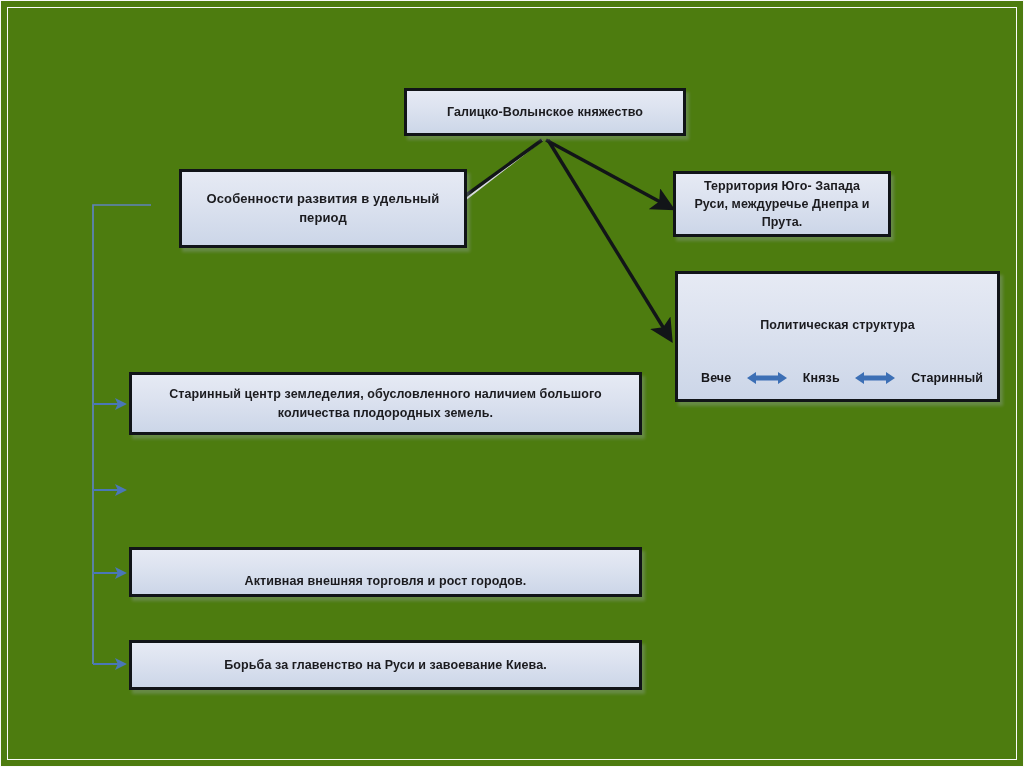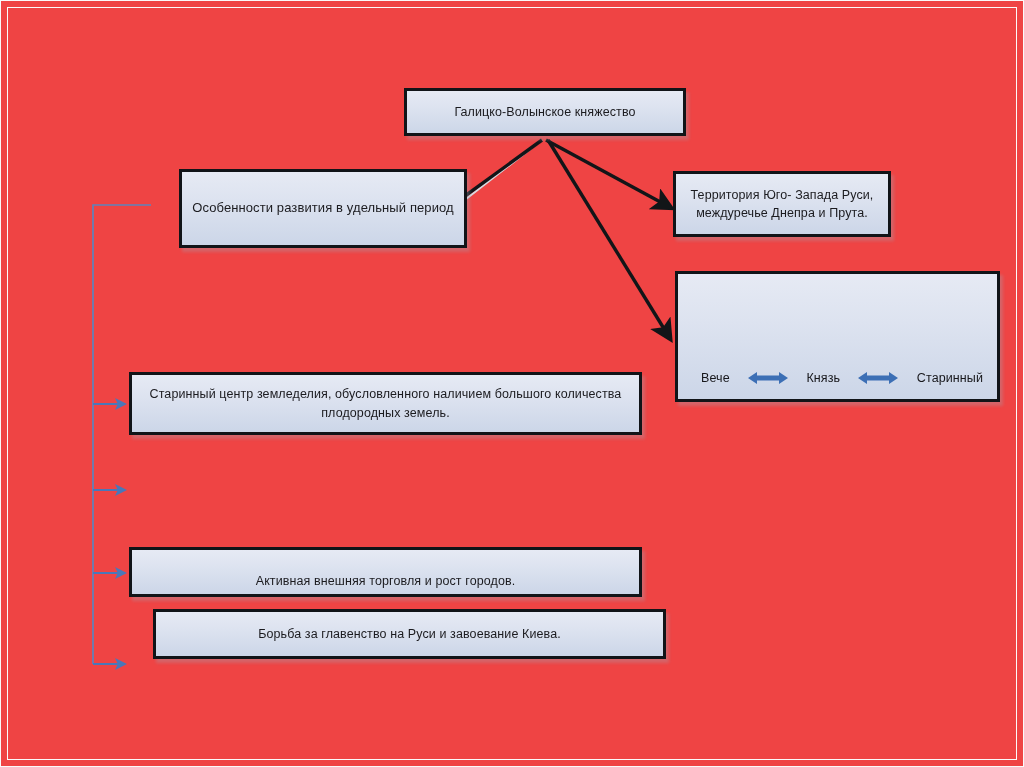--- a/index.html
+++ b/index.html
@@ -8,24 +8,25 @@
     padding: 0;
     background: #ffffff;
   }
   body {
     font-family: "Liberation Sans", "DejaVu Sans", sans-serif;
   }
   #slide {
     position: relative;
     width: 1024px;
     height: 767px;
-    background: #ef4444;
+    background: #4d7c0f;
     overflow: hidden;
     box-sizing: border-box;
     border: 1px solid #fafafa;
+    font-weight: bold;
   }
   #slide::before {
     content: "";
     position: absolute;
     left: 6px; top: 6px; right: 6px; bottom: 6px;
     border: 1px solid #fbfbfb;
     pointer-events: none;
   }
 
   
@@ -63,21 +64,21 @@
   
   #node-root      { left: 403px; top: 87px;  width: 282px; height: 48px;  font-size: 12.5px; }
   #node-features  { left: 150px; top: 168px; width: 288px; height: 79px;  font-size: 13px; margin-left: 28px; }
   #node-territory { left: 672px; top: 170px; width: 218px; height: 66px;  font-size: 12.5px; }
   #node-political { left: 674px; top: 270px; width: 325px; height: 131px;
                     display: block; padding: 0; }
 
   #node-land      { left: 128px; top: 371px; width: 513px; height: 63px;  font-size: 12.5px; }
   #node-salt      { left: 128px; top: 466px; width: 513px; height: 45px;  font-size: 12.5px; }
   #node-trade     { left: 128px; top: 546px; width: 513px; height: 50px;  font-size: 12.5px; align-items: flex-end; }
-  #node-kiev      { left: 128px; top: 608px; width: 513px; height: 50px;  font-size: 12.5px; margin-left: 24px; }
+  #node-kiev      { left: 128px; top: 639px; width: 513px; height: 50px;  font-size: 12.5px; }
 
   
   .pol-title {
     position: absolute;
     left: 0; right: 0;
     top: 42px;
     text-align: center;
     font-size: 12.5px;
     color: #1b1b1f;
   }
@@ -136,20 +137,21 @@
 
   <div class="node" id="node-features">
     <span class="label">Особенности развития в удельный период</span>
   </div>
 
   <div class="node" id="node-territory">
     <span class="label">Территория Юго- Запада Руси, междуречье Днепра и Прута.</span>
   </div>
 
   <div class="node" id="node-political">
+    <div class="pol-title">Политическая структура</div>
     <div class="pol-row">
       <span class="pol-item">Вече</span>
 
       <svg class="dbl-arrow" viewBox="0 0 40 14" xmlns="http://www.w3.org/2000/svg">
         <path d="M0,7 L9,1 L9,4.6 L31,4.6 L31,1 L40,7 L31,13 L31,9.4 L9,9.4 L9,13 Z" fill="#3c6fb5"></path>
       </svg>
 
       <span class="pol-item">Князь</span>
 
       <svg class="dbl-arrow" viewBox="0 0 40 14" xmlns="http://www.w3.org/2000/svg">

